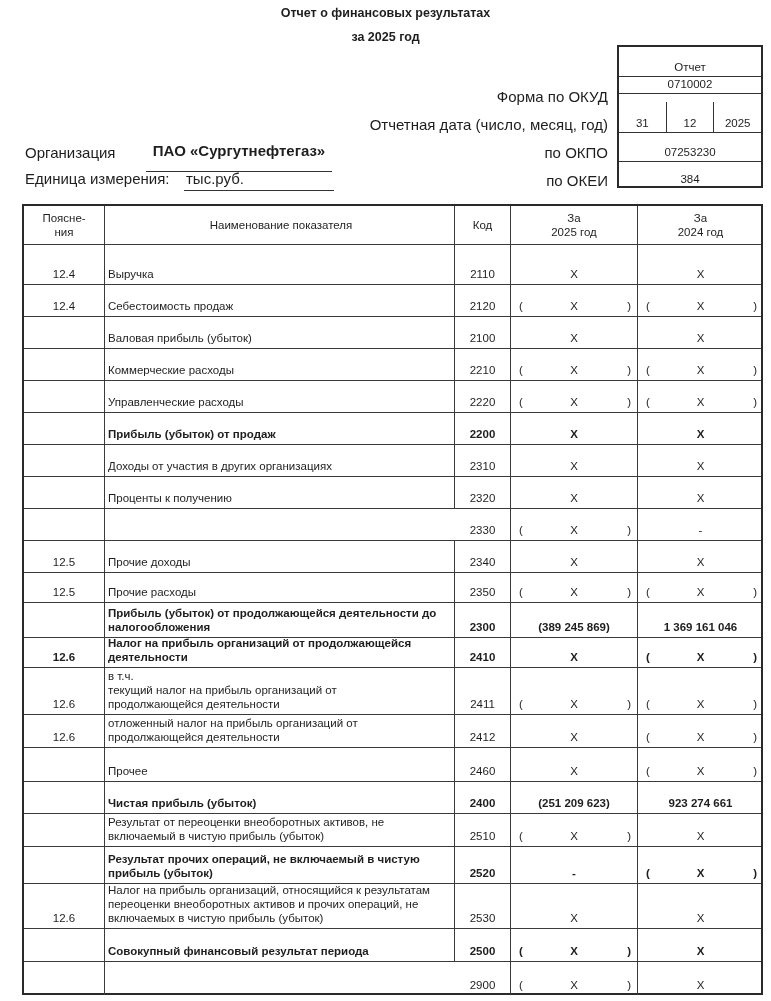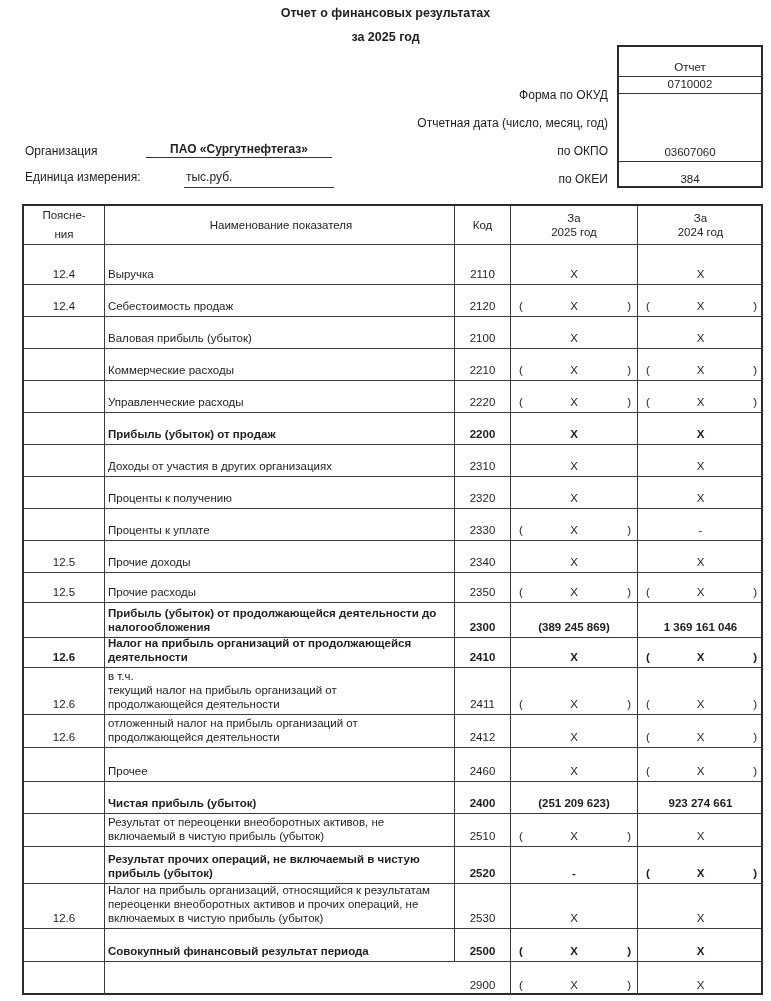--- a/index.html
+++ b/index.html
@@ -3,21 +3,21 @@
 <meta charset="utf-8">
 <style>
   html, body { margin: 0; padding: 0; background: #ffffff; }
   body {
     width: 771px; height: 1001px; position: relative; overflow: hidden;
     font-family: "Liberation Sans", "DejaVu Sans", sans-serif;
     color: #1e1e1e; font-size: 11.5px;
   }
   .abs { position: absolute; }
   .title { left: 0; width: 771px; text-align: center; font-weight: bold; font-size: 12.5px; }
-  .lbl { font-size: 12px; white-space: nowrap; }
+  .lbl { font-size: 15px; white-space: nowrap; }
   .right-lbl { text-align: right; width: 300px; }
   .underline { border-bottom: 1.5px solid #333; }
 
   
   .codes { left: 617px; top: 45px; width: 146px; height: 143px; border: 2px solid #2a2a2a; box-sizing: border-box; }
   .codes .crow { position: absolute; left: 0; width: 100%; border-bottom: 1.5px solid #333; box-sizing: border-box;
                  display: flex; align-items: flex-end; justify-content: center; padding-bottom: 3px; }
   .codes .crow.last { border-bottom: none; }
   .codes .cell { flex: 1; text-align: center; height: 100%; display: flex; align-items: flex-end; justify-content: center; border-right: 1.5px solid #333; }
   .codes .cell:last-child { border-right: none; }
@@ -46,42 +46,53 @@
 
 <div class="abs title" style="top:6px;">Отчет о финансовых результатах</div>
 <div class="abs title" style="top:30px;">за 2025 год</div>
 
 <div class="abs lbl right-lbl" style="left:308px; top:88px;">Форма по ОКУД</div>
 <div class="abs lbl right-lbl" style="left:308px; top:116px;">Отчетная дата (число, месяц, год)</div>
 <div class="abs lbl right-lbl" style="left:308px; top:144px;">по ОКПО</div>
 <div class="abs lbl right-lbl" style="left:308px; top:172px;">по ОКЕИ</div>
 
 <div class="abs lbl" style="left:25px; top:144px;">Организация</div>
-<div class="abs lbl underline bold" style="left:146px; top:142px; width:186px; text-align:center; padding-bottom:1px;">ПАО «Сургутнефтегаз»</div>
+<div class="abs lbl underline bold" style="left:146px; top:142px; width:186px; text-align:center; padding-bottom:12px;">ПАО «Сургутнефтегаз»</div>
 <div class="abs lbl" style="left:25px; top:170px;">Единица измерения:</div>
 <div class="abs lbl underline" style="left:184px; top:170px; width:148px; padding-left:2px; padding-bottom:3px;">тыс.руб.</div>
 
 <div class="abs codes">
   <div class="crow" style="top:0; height:30px;">
     <span>Отчет</span>
   </div>
   <div class="crow" style="top:19px; height:28px;">
     <span>0710002</span>
   </div>
+  <div class="crow" style="top:58px; height:28px; padding-bottom:0;">
+    <div class="cell" style="padding-bottom:3px;">
+        <span>31</span>
+      </div>
+    <div class="cell" style="padding-bottom:3px;">
+        <span>12</span>
+      </div>
+    <div class="cell" style="padding-bottom:3px;">
+        <span>2025</span>
+      </div>
+  </div>
   <div class="crow" style="top:86px; height:29px;">
-    <span>03607060</span>
+    <span>07253230</span>
   </div>
   <div class="crow last" style="top:115px; height:26px;">
     <span>384</span>
   </div>
 </div>
 
 <div class="abs tbl" id="tbl">
   <div class="row hdr" style="top:0; height:39px;">
-    <div class="c c-note" style="white-space:pre-line; line-height:19px;">Поясне-
+    <div class="c c-note" style="white-space:pre-line; line-height:14px;">Поясне-
 ния</div>
     <div class="c c-name" style="justify-content:center;">Наименование показателя</div>
     <div class="c c-code">Код</div>
     <div class="c c-v25" style="white-space:pre-line;">За
 2025 год</div>
     <div class="c c-v24 last" style="white-space:pre-line;">За
 2024 год</div>
   </div>
   <div id="rows">
       <div class="row" style="top: 39px; height: 40px;">
@@ -195,23 +206,20 @@
         <div class="c c-code">2320</div>
         <div class="c c-v25">
           <span class="val">X</span>
         </div>
         <div class="c c-v24 last">
           <span class="val">X</span>
         </div>
       </div>
       <div class="row" style="top: 303px; height: 32px;">
         <div class="c c-note"></div>
-        <div class="c c-name">
-          <span>Проценты к уплате</span>
-        </div>
         <div class="c c-code">2330</div>
         <div class="c c-v25">
           <span class="paren-l">(</span>
           <span class="val">X</span>
           <span class="paren-r">)</span>
         </div>
         <div class="c c-v24 last">
           <span class="val">-</span>
         </div>
       </div>

